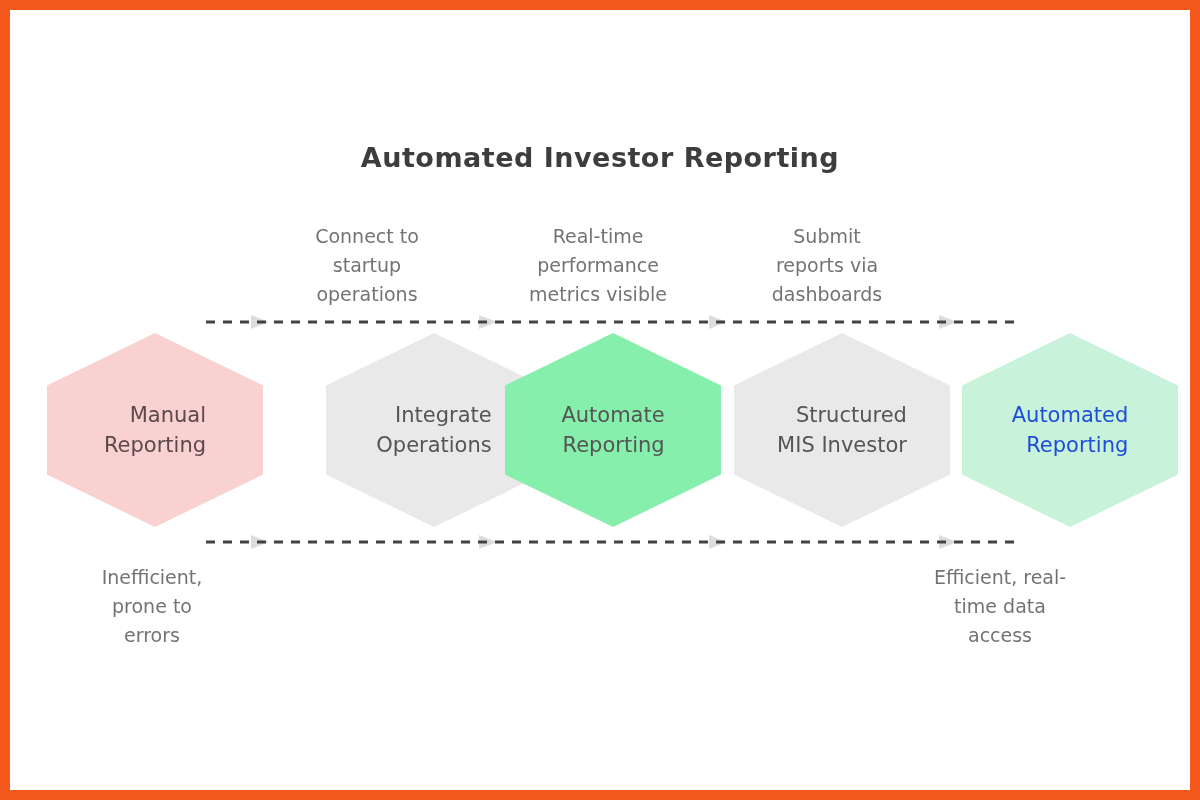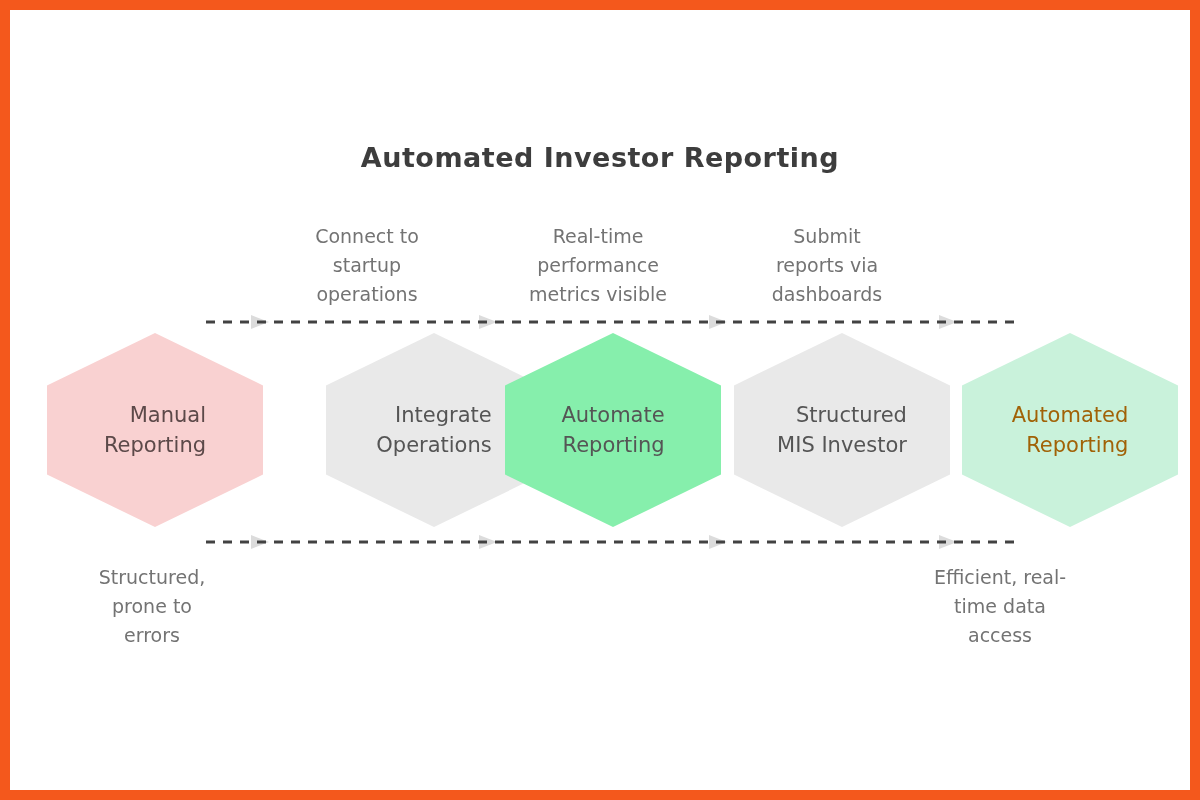--- a/index.html
+++ b/index.html
@@ -101,23 +101,23 @@
   </svg>
 
   <div class="hexagon" id="hex-0" style="background: rgb(249, 209, 209); color: rgb(92, 73, 73);"><span>Manual
 Reporting</span></div>
   <div class="hexagon" id="hex-1" style="background: rgb(233, 233, 233); color: rgb(85, 85, 85);"><span>Integrate
 Operations</span></div>
   <div class="hexagon" id="hex-2" style="background: #86efac; color: rgb(85, 85, 85);"><span>Automate
 Reporting</span></div>
   <div class="hexagon" id="hex-3" style="background: rgb(233, 233, 233); color: rgb(85, 85, 85);"><span>Structured
 MIS Investor</span></div>
-  <div class="hexagon" id="hex-4" style="background: rgb(201, 242, 219); color: #a16207;"><span>Automated
+  <div class="hexagon" id="hex-4" style="background: rgb(201, 242, 219); color: #1d4ed8;"><span>Automated
 Reporting</span></div>
 
-  <div class="bottom-label" id="bottomlabel-0">Structured,
+  <div class="bottom-label" id="bottomlabel-0">Inefficient,
 prone to
 errors</div>
   <div class="bottom-label" id="bottomlabel-1">Efficient, real-
 time data
 access</div>
 
 </div>
 
 </body></html>

